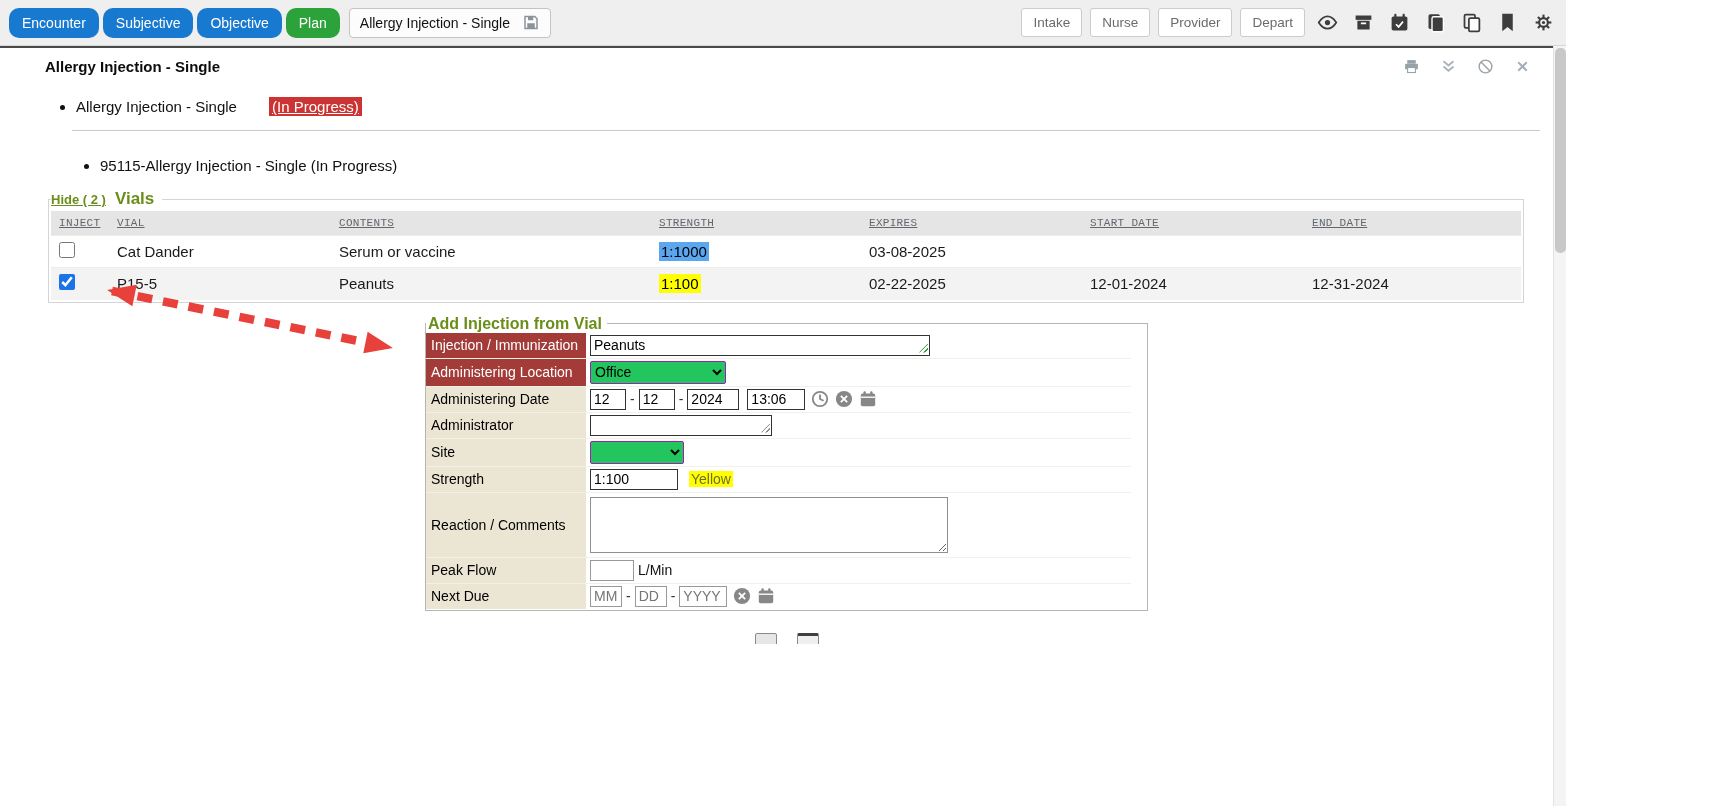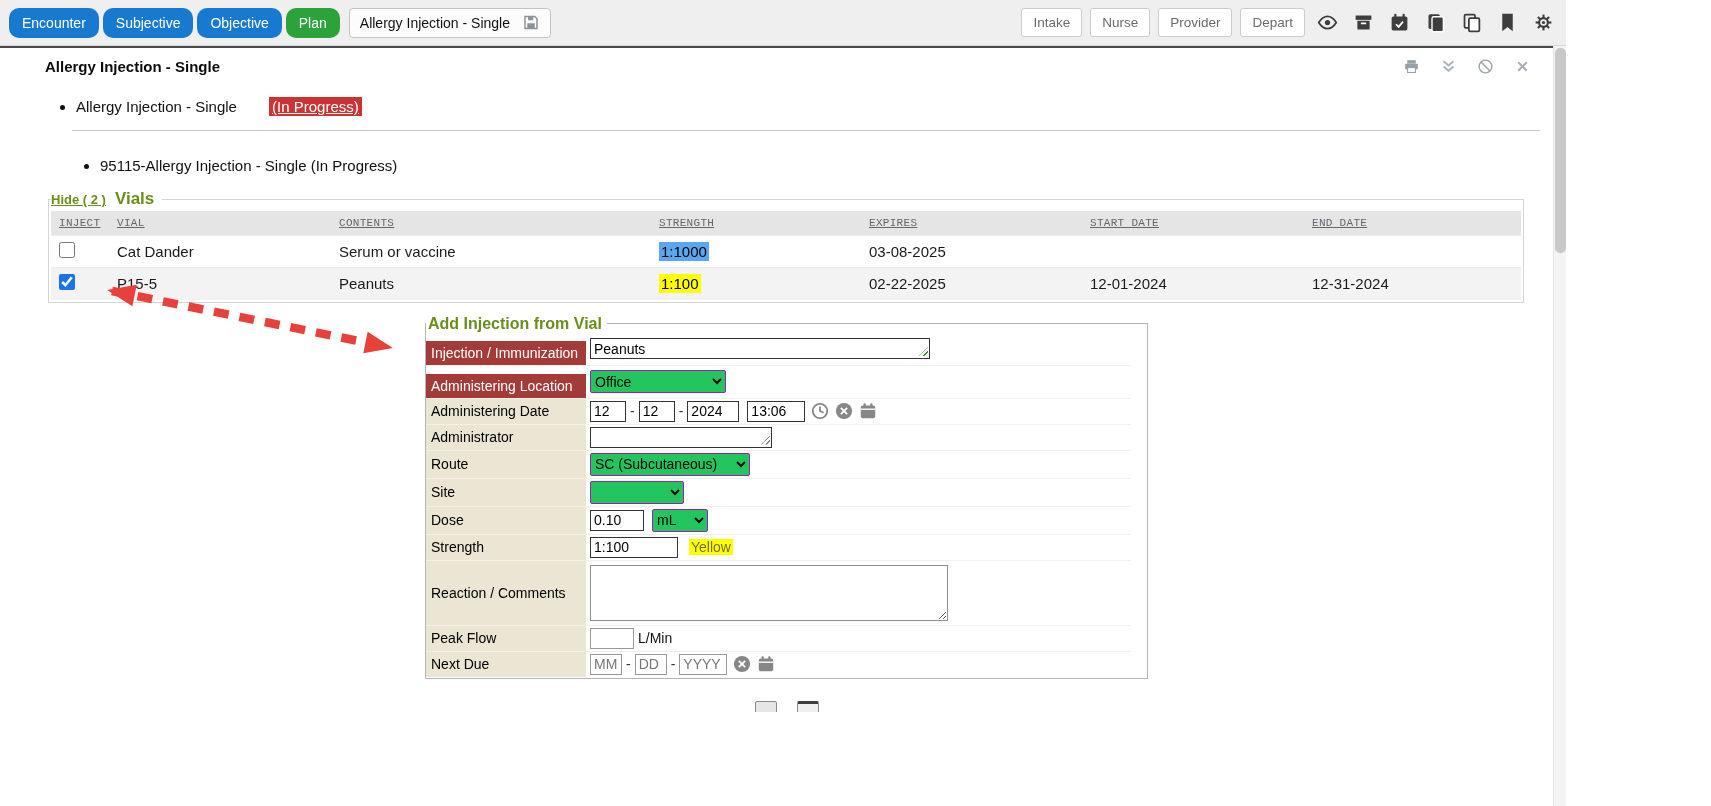--- a/index.html
+++ b/index.html
@@ -50,21 +50,21 @@
 
   
   .arrow { position:absolute; left:0; top:0; pointer-events:none; z-index:6; }
 
   
   fieldset.inject { margin:12px 0 0 425px; width:723px; border:1px solid #b5b5b5; padding:0 16px 1px 0; }
   fieldset.inject legend { color:#6b8d19; font-weight:bold; font-size:16px; padding:0 5px 0 2px; }
   .frow { display:flex; align-items:stretch; }
   .frow + .frow { border-top:1px solid #f3f1e6; }
   .flabel { width:160px; flex:none; background:#eae6d3; color:#000; font-size:14px; padding:4px 5px; display:flex; align-items:center; }
-  .flabel.req { background:#a33c39; color:#fff;margin-top:8px; }
+  .flabel.req { background:#a33c39; color:#fff; }
   .ffield { display:flex; align-items:center; gap:3px; padding:2px 4px; flex:1; font-size:14px; }
   input.txt { border:1.5px solid #333; height:21px; font-family:inherit; font-size:14px; padding:0 3px; background:#fff; }
   input.lite { border:1px solid #999; }
   .mono { font-family:"DejaVu Sans Mono", monospace; font-size:13px; }
   select.sel { height:23px; font-size:14px; border:1px solid #a21caf; background:#22c55e; border-radius:2px; font-family:inherit; }
   textarea.ta { width:358px; height:56px; border:1px solid #8f8f8f; font-family:inherit; font-size:14px; resize:both; }
   .gripwrap { position:relative; display:inline-flex; }
   .gripwrap::after { content:""; position:absolute; right:2px; bottom:3px; width:9px; height:9px;
       background:repeating-linear-gradient(135deg, transparent 0 2px, #3a9a3a 2px 3.5px);
       clip-path:polygon(100% 0, 100% 100%, 0 100%); pointer-events:none; }
@@ -319,47 +319,30 @@
 
       <div class="frow">
         <div class="flabel">Administrator</div>
         <div class="ffield">
           <span class="gripwrap gray">
             <input class="txt" style="width: 182px;" value="">
           </span>
         </div>
       </div>
 
-      <div class="frow">
-        <div class="flabel">Route</div>
-        <div class="ffield">
-          <select class="sel" style="width:160px">
-            <option>SC (Subcutaneous)</option>
-          </select>
-        </div>
-      </div>
 
       <div class="frow">
         <div class="flabel">Site</div>
         <div class="ffield">
           <select class="sel" style="width:94px">
             <option></option>
           </select>
         </div>
       </div>
 
-      <div class="frow">
-        <div class="flabel">Dose</div>
-        <div class="ffield">
-          <input class="txt mono" style="width: 54px;" value="0.10">
-          <select class="sel" style="width:56px;margin-left:5px">
-            <option>mL</option>
-          </select>
-        </div>
-      </div>
 
       <div class="frow">
         <div class="flabel">Strength</div>
         <div class="ffield">
           <input class="txt" style="width: 88px;" value="1:100">
           <span class="note-yellow">Yellow</span>
         </div>
       </div>
 
       <div class="frow">

